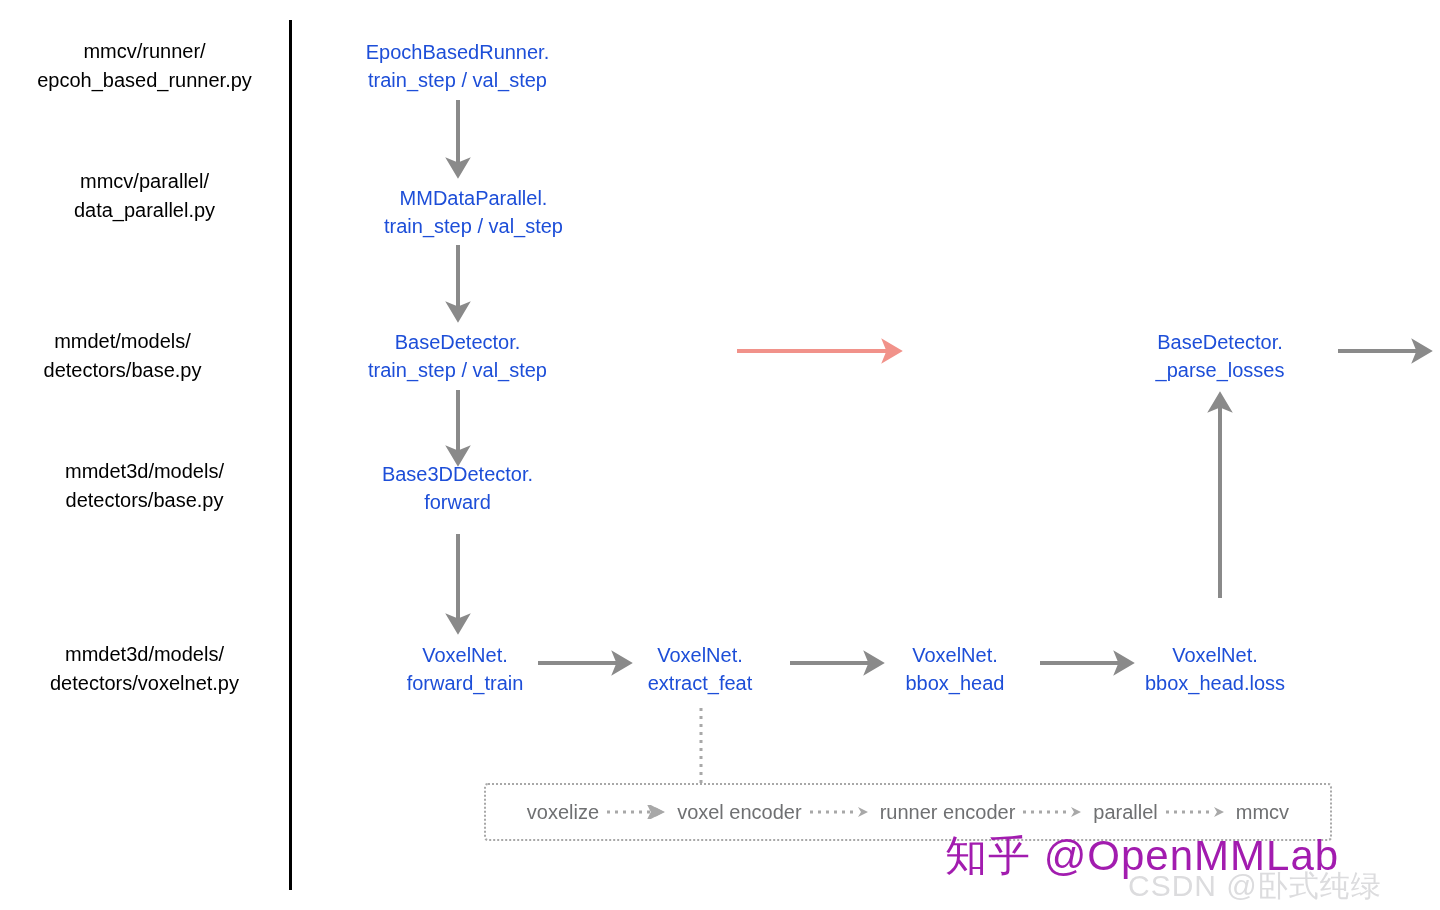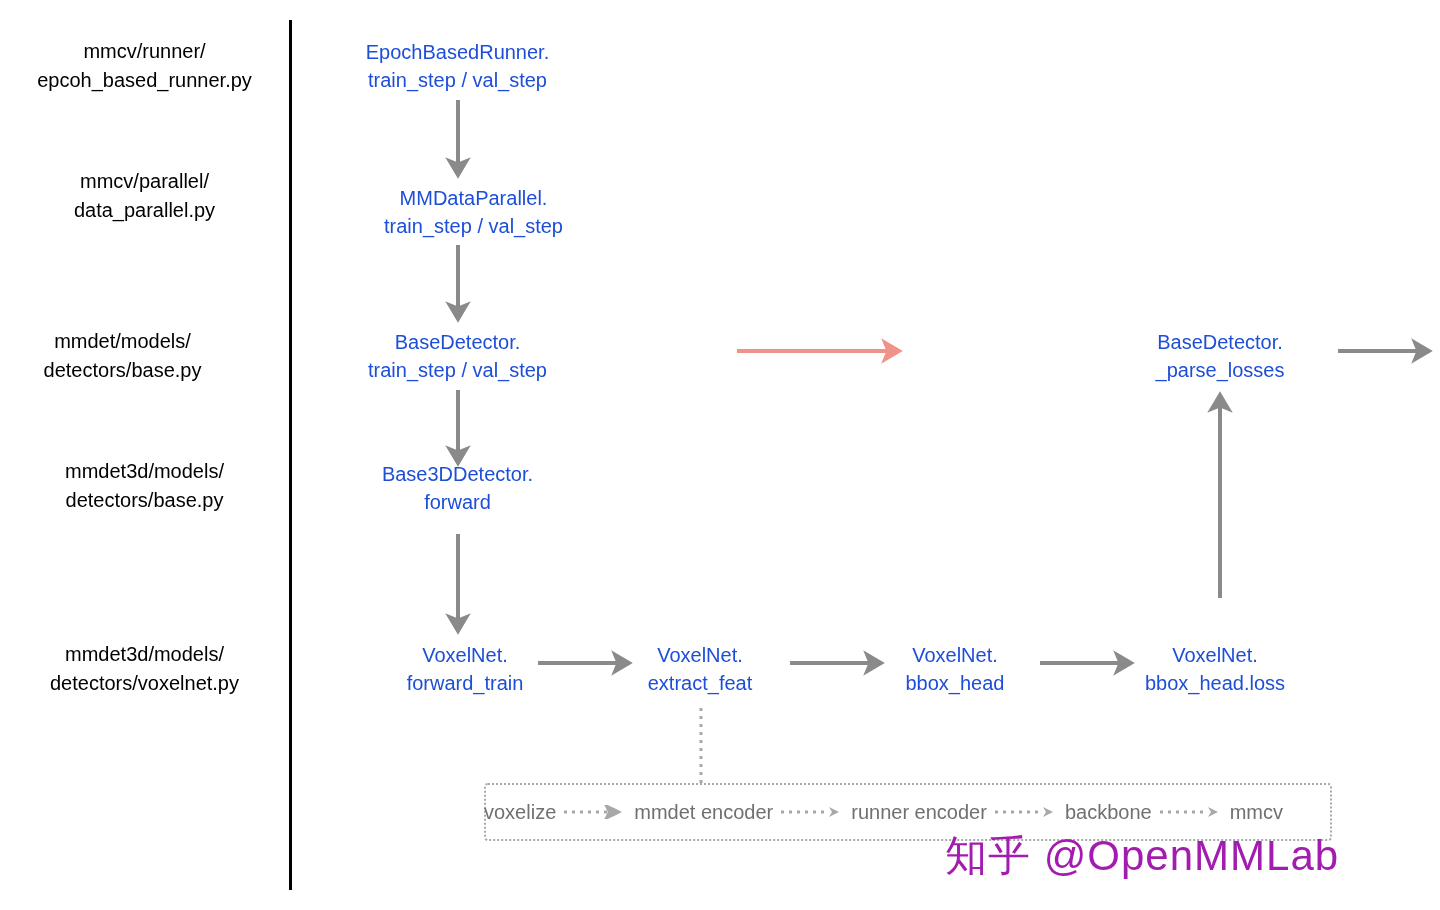--- a/index.html
+++ b/index.html
@@ -67,20 +67,21 @@
     width: 848px; height: 58px;
     border: 2px dotted #a8a8a8;
     border-radius: 4px;
   }
   .pipeline-row {
     position: absolute;
     left: 484px; top: 783px;
     width: 848px; height: 58px;
     display: flex;
     align-items: center;
+    justify-content: center;
   }
   .stage {
     color: #6f7072;
     font-size: 20px;
     line-height: 28px;
     white-space: nowrap;
     font-family: "Liberation Sans", sans-serif;
   }
   .stage-sep {
     width: 62px;
@@ -200,45 +201,46 @@
   <div class="pipeline-row">
     <span class="stage">voxelize</span>
 
     <span class="stage-sep">
       <svg width="62" height="14" viewBox="0 0 62 14">
         <line x1="0" y1="7" x2="48" y2="7" stroke="#a8a8a8" stroke-width="3" stroke-dasharray="3 5" marker-end="url(#ah-dot)"></line>
         <path d="M48,2 L58,7 L48,12 L51,7 Z" fill="#a8a8a8"></path>
       </svg>
     </span>
 
-    <span class="stage">mmdet encoder</span>
+    <span class="stage">voxel encoder</span>
 
     <span class="stage-sep">
       <svg width="62" height="14" viewBox="0 0 62 14">
         <line x1="0" y1="7" x2="48" y2="7" stroke="#a8a8a8" stroke-width="3" stroke-dasharray="3 5"></line>
         <path d="M48,2 L58,7 L48,12 L51,7 Z" fill="#a8a8a8"></path>
       </svg>
     </span>
 
     <span class="stage">runner encoder</span>
 
     <span class="stage-sep">
       <svg width="62" height="14" viewBox="0 0 62 14">
         <line x1="0" y1="7" x2="48" y2="7" stroke="#a8a8a8" stroke-width="3" stroke-dasharray="3 5"></line>
         <path d="M48,2 L58,7 L48,12 L51,7 Z" fill="#a8a8a8"></path>
       </svg>
     </span>
 
-    <span class="stage">backbone</span>
+    <span class="stage">parallel</span>
 
     <span class="stage-sep">
       <svg width="62" height="14" viewBox="0 0 62 14">
         <line x1="0" y1="7" x2="48" y2="7" stroke="#a8a8a8" stroke-width="3" stroke-dasharray="3 5"></line>
         <path d="M48,2 L58,7 L48,12 L51,7 Z" fill="#a8a8a8"></path>
       </svg>
     </span>
 
     <span class="stage">mmcv</span>
   </div>
 
   <div class="wm-zhihu">知乎 @OpenMMLab</div>
+  <div class="wm-csdn">CSDN @卧式纯绿</div>
 
 </div>
 
 </body></html>

